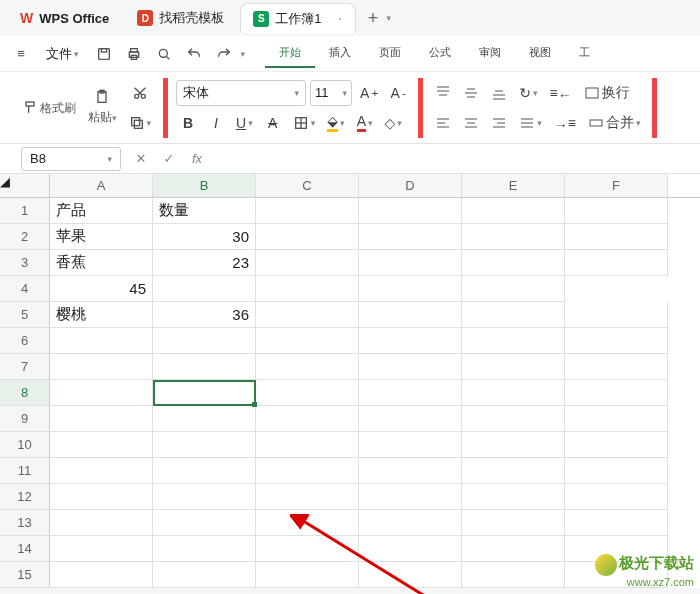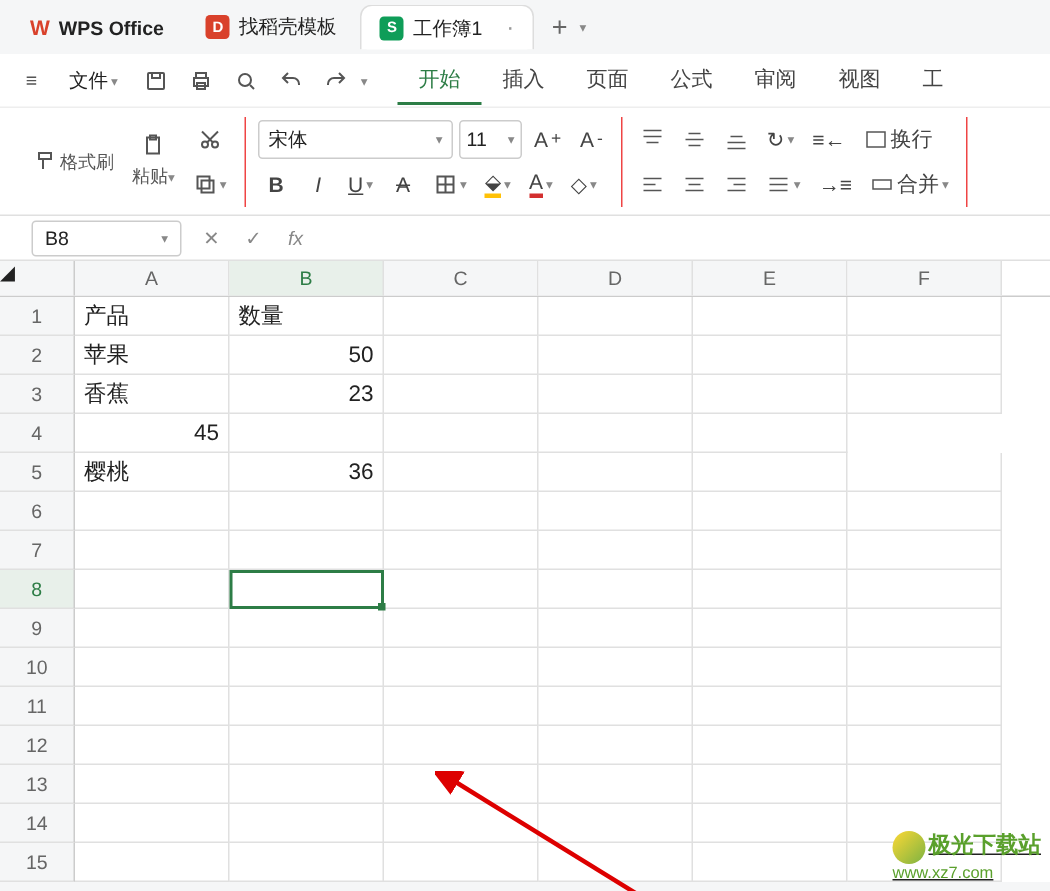--- a/index.html
+++ b/index.html
@@ -11,24 +11,24 @@
 .tab-icon { width: 16px; height: 16px; display: inline-flex; align-items: center; justify-content: center; border-radius: 3px; font-size: 10px; color: #fff; font-weight: bold; }
 .icon-w { color: #d9412b; font-weight: bold; font-size: 14px; }
 .icon-d { background: #d9412b; }
 .icon-s { background: #0f9d58; }
 .tab-close { color: #999; font-size: 16px; margin-left: 10px; }
 .tab-add { color: #666; font-size: 18px; padding: 0 8px; }
 .menubar { height: 36px; display: flex; align-items: center; background: #fff; border-bottom: 1px solid #eee; padding-left: 8px; gap: 4px; }
 .menu-btn { width: 26px; height: 26px; display: flex; align-items: center; justify-content: center; color: #555; border-radius: 4px; }
 .filemenu { padding: 0 8px; font-size: 13px; display: flex; align-items: center; gap: 2px; }
 .menutabs { display: flex; margin-left: 16px; gap: 0; }
-.menutab { padding: 6px 14px; font-size: 14px; color: #444; cursor: pointer; font-family: Liberation Mono, monospace; }
+.menutab { padding: 6px 14px; font-size: 11px; color: #444; cursor: pointer; font-family: Liberation Mono, monospace; }
 .menutab.active { color: #2d7d46; border-bottom: 2px solid #2d7d46; font-weight: 500; }
 .ribbon { height: 72px; background: #fff; border-bottom: 1px solid #e0e0e0; display: flex; align-items: center; padding: 6px 10px; gap: 0; }
-.rgrp { display: flex; flex-direction: column; align-items: center; padding: 0 8px; border-right: 1px solid #ef4444; height: 60px; justify-content: center; }
+.rgrp { display: flex; flex-direction: column; align-items: center; padding: 0 8px; border-right: 5px solid #ef4444; height: 60px; justify-content: center; }
 .rgrp.row2 { flex-direction: column; gap: 4px; align-items: flex-start; }
 .rgrp-row { display: flex; gap: 4px; align-items: center; }
 .ribbon-btn { min-width: 24px; height: 26px; display: flex; align-items: center; justify-content: center; padding: 0 4px; border-radius: 3px; color: #444; font-size: 14px; gap: 2px; }
 .ribbon-lbl { font-size: 12px; color: #555; margin-top: 2px; }
 .font-select { width: 130px; height: 26px; border: 1px solid #ccc; border-radius: 3px; padding: 0 6px; font-size: 13px; background: #fff; display: flex; align-items: center; justify-content: space-between; }
 .size-select { width: 42px; height: 26px; border: 1px solid #ccc; border-radius: 3px; padding: 0 4px; font-size: 13px; background: #fff; display: flex; align-items: center; justify-content: space-between; }
 .dd { color: #888; font-size: 9px; }
 .namebox-row { height: 30px; display: flex; align-items: center; background: #fff; border-bottom: 1px solid #e0e0e0; padding-left: 21px; }
 .namebox { width: 100px; height: 24px; border: 1px solid #ccc; border-radius: 3px; padding: 0 8px; display: flex; align-items: center; justify-content: space-between; font-size: 13px; background: #fff; margin-right: 10px; }
 .fx-area { display: flex; align-items: center; gap: 8px; color: #888; }
@@ -39,21 +39,21 @@
 .colh { width: 103px; border-right: 1px solid #e0e0e0; display: flex; align-items: center; justify-content: center; font-size: 13px; color: #666; background: #f5f6f7; }
 .colh.sel { background: #e8f0ea; color: #2d7d46; }
 .gridrow { display: flex; height: 26px; }
 .rowh { width: 50px; border-right: 1px solid #ccc; border-bottom: 1px solid #e0e0e0; display: flex; align-items: center; justify-content: center; font-size: 13px; color: #666; background: #f5f6f7; }
 .rowh.sel { background: #e8f0ea; color: #2d7d46; }
 .cell { width: 103px; border-right: 1px solid #e0e0e0; border-bottom: 1px solid #e0e0e0; padding: 0 6px; display: flex; align-items: center; font-size: 15px; }
 .cell.num { justify-content: flex-end; }
 .cell.active { border: 2px solid #2d7d46; position: relative; }
 .cell.active::after { content: ''; position: absolute; bottom: -3px; right: -3px; width: 5px; height: 5px; background: #2d7d46; }
 .arrow { position: absolute; top: 340px; left: 290px; pointer-events: none; z-index: 10; }
-.watermark { position: absolute; bottom: 6px; right: 6px; text-align: left; font-size: 12px; text-decoration: underline; }
+.watermark { position: absolute; bottom: 6px; right: 6px; text-align: right; font-size: 12px; }
 .watermark .t1 { color: #5aa02c; font-weight: bold; font-size: 15px; }
 .watermark .t2 { color: #5aa02c; font-size: 11px; }
 .wmicon { display: inline-block; width: 22px; height: 22px; border-radius: 50%; background: linear-gradient(135deg,#fdd835,#7cb342); vertical-align: middle; margin-right: 2px; }
 svg.ic { width: 16px; height: 16px; }
 </style>
 </head>
 <body>
 
 <div class="titlebar">
   <div class="tab app">
@@ -305,21 +305,21 @@
         <div class="cell">产品</div>
         <div class="cell">数量</div>
         <div class="cell"></div>
         <div class="cell"></div>
         <div class="cell"></div>
         <div class="cell"></div>
       </div>
       <div class="gridrow">
         <div class="rowh">2</div>
         <div class="cell">苹果</div>
-        <div class="cell num">50</div>
+        <div class="cell num">30</div>
         <div class="cell"></div>
         <div class="cell"></div>
         <div class="cell"></div>
         <div class="cell"></div>
       </div>
       <div class="gridrow">
         <div class="rowh">3</div>
         <div class="cell">香蕉</div>
         <div class="cell num">23</div>
         <div class="cell"></div>

